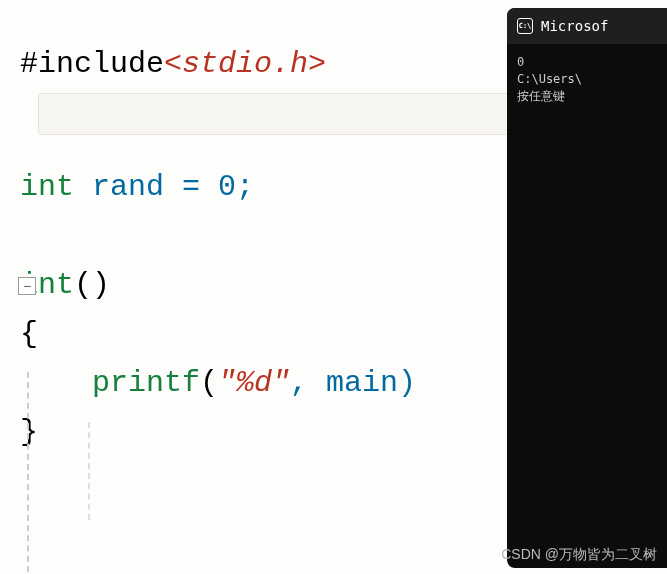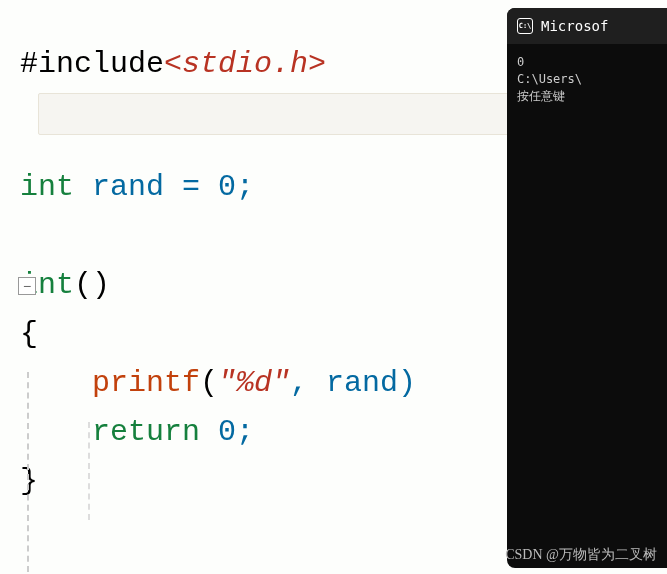--- a/index.html
+++ b/index.html
@@ -37,21 +37,21 @@
     .code-line {
       white-space: pre;
       height: 49px;
       display: flex;
       align-items: center;
     }
     .preproc { color: #000; }
     .string-red { color: #b83323; font-style: italic; }
     .keyword { color: #15803d; }
     .ident { color: #0369a1; }
-    .func { color: #c2410c; }
+    .func { color: #15803d; }
     .paren { color: #000; }
     .empty-field {
       height: 42px;
       margin: 4px 18px 28px 18px;
       background: #f6f5f1;
       border: 1px solid #e8e4d8;
       border-radius: 2px;
     }
     .brace-line {
       position: relative;
@@ -111,21 +111,21 @@
       line-height: 1.4;
       white-space: pre;
       font-size: 12px;
     }
     .watermark {
       position: absolute;
       right: 10px;
       bottom: 10px;
       font-size: 14px;
       color: #bbb;
-      font-family: Liberation Serif, serif;
+      font-family: Liberation Sans, sans-serif;
     }
   </style>
 </head>
 <body>
 
 <div class="editor">
   <div class="code-line">
     <span class="preproc">#include</span><span class="string-red">&lt;stdio.h&gt;</span>
   </div>
 
@@ -142,26 +142,23 @@
       <span>−</span>
     </div>
     <span class="keyword">int</span><span class="paren">()</span>
   </div>
 
   <div class="code-line">
     <span class="paren">{</span>
   </div>
 
   <div class="code-line">
-    <span>    </span><span class="func">printf</span><span class="paren">(</span><span class="string-red">"%d"</span><span class="ident">, rand)</span>
+    <span>    </span><span class="func">printf</span><span class="paren">(</span><span class="string-red">"%d"</span><span class="ident">, main)</span>
   </div>
 
-  <div class="code-line">
-    <span>    </span><span class="keyword">return</span><span class="ident"> 0;</span>
-  </div>
 
   <div class="code-line">
     <span class="paren">}</span>
   </div>
 
   <div class="vline"></div>
   <div class="indent-guide"></div>
 </div>
 
 <div class="terminal">

